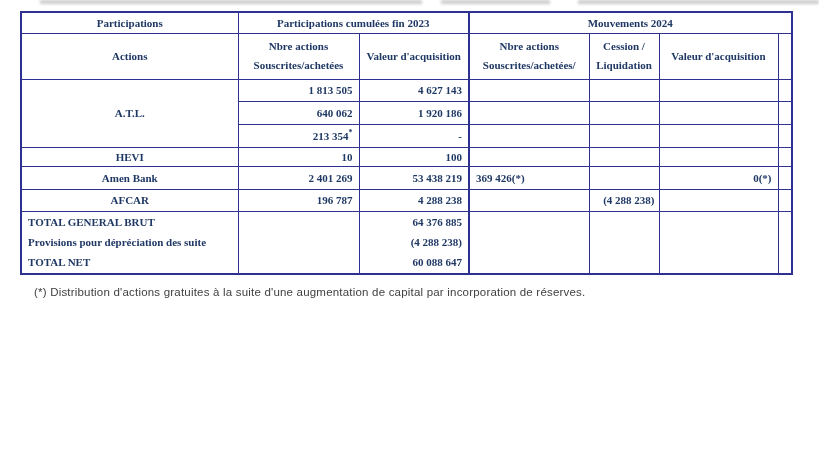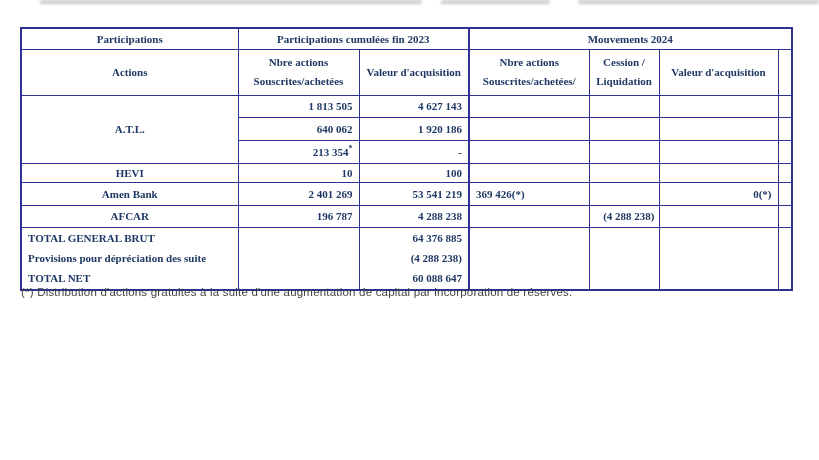--- a/index.html
+++ b/index.html
@@ -19,21 +19,21 @@
   
   .artifact-strip{
     position:absolute;top:0;left:40px;width:779px;height:4px;
     background:linear-gradient(90deg,
       #9a9a9a 0 49%,transparent 49% 51.5%,
       #9a9a9a 51.5% 65.5%,transparent 65.5% 69%,
       #9a9a9a 69% 100%);
     opacity:.5;filter:blur(1.6px);
   }
   table.fin-table{
-    position:absolute;left:20px;top:27px;
+    position:absolute;left:20px;top:11px;
     border-collapse:collapse;table-layout:fixed;
     border:2.5px solid var(--border);
   }
   .fin-table td,.fin-table th{
     border:1.5px solid var(--border);
     color:var(--text);
     font-weight:bold;
     font-size:11px;
     padding:0 6px;
     white-space:nowrap;
@@ -54,21 +54,21 @@
   .lbl{text-align:center;padding-left:6px;}
   .num{text-align:right;padding-right:8px;}
   .num-mvt{padding-right:14px;}
   .two-line div{line-height:19px;}
   .tot-lines div{line-height:20px;}
   .tot-lines{text-align:left;padding-left:5px;}
   .tot-nums div{line-height:20px;}
   .tot-nums{text-align:right;padding-right:8px;}
   sup.ast{font-size:8px;line-height:0;}
   .footnote{
-    position:absolute;left:21px;top:286px;
+    position:absolute;left:34px;top:286px;
     font-family:"Liberation Sans","DejaVu Sans",sans-serif;
     font-size:11.5px;
     color:var(--fnote);
     letter-spacing:.2px;
   }
 </style>
 </head>
 <body>
 
 <div class="page">
@@ -146,21 +146,21 @@
       <td class="num">100</td>
       <td class="group-sep"></td>
       <td></td>
       <td></td>
       <td></td>
     </tr>
 
     <tr class="r-amen">
       <td class="lbl">Amen Bank</td>
       <td class="num">2 401 269</td>
-      <td class="num">53 541 219</td>
+      <td class="num">53 438 219</td>
       <td class="num-mvt group-sep">369 426(*)</td>
       <td></td>
       <td class="num">0(*)</td>
       <td></td>
     </tr>
 
     <tr class="r-afcar">
       <td class="lbl">AFCAR</td>
       <td class="num">196 787</td>
       <td class="num">4 288 238</td>

